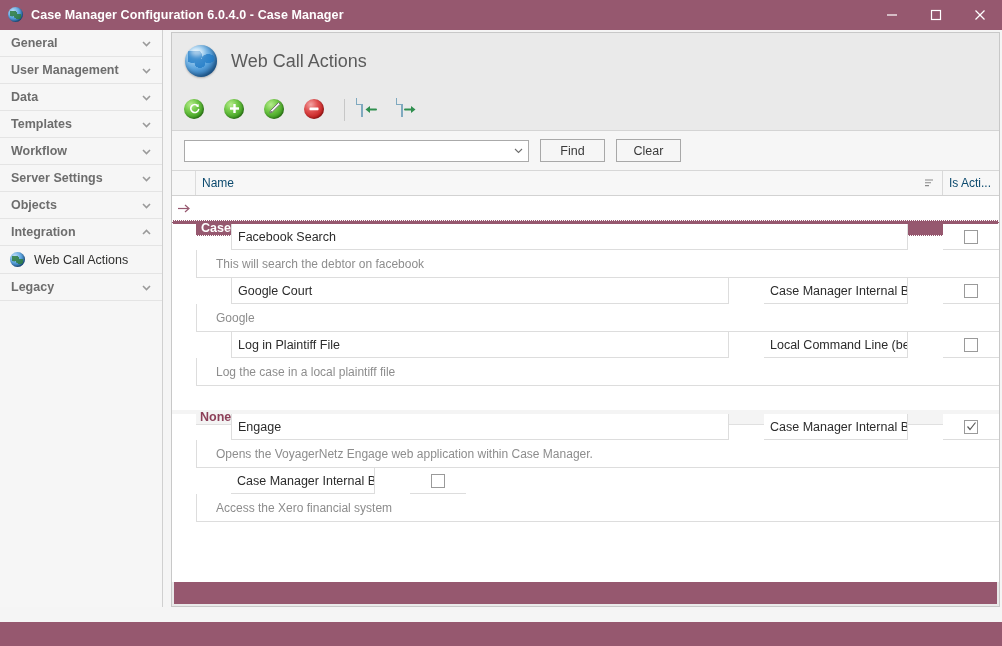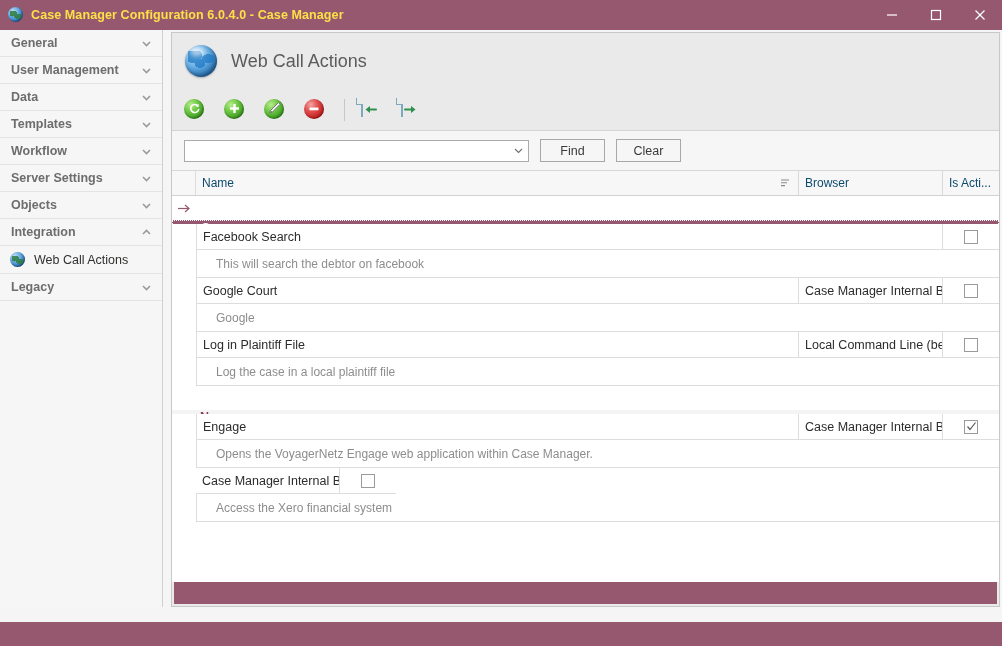--- a/index.html
+++ b/index.html
@@ -37,21 +37,21 @@
   }
   .globe-sm::after {
     content: ""; position: absolute; left: 2px; top: 4px;
     width: 11px; height: 8px;
     background:
       radial-gradient(ellipse at 20% 30%, #2f7d3f 0 38%, transparent 40%),
       radial-gradient(ellipse at 72% 66%, #2f7d3f 0 34%, transparent 36%);
     opacity: .85;
   }
   .title-text {
-    color: #fde047; font-size: 12.5px; font-weight: bold;
+    color: #ffffff; font-size: 12.5px; font-weight: bold;
     letter-spacing: .1px; white-space: nowrap;
   }
   .win-controls {
     position: absolute; right: 0; top: 0; height: 30px;
     display: flex; align-items: center;
   }
   .win-btn {
     width: 44px; height: 30px;
     display: flex; align-items: center; justify-content: center;
     color: #ffffff;
@@ -337,21 +337,21 @@
     margin-right: 8px; display: flex; align-items: center;
     color: #8c3f58;
   }
   .group-row.selected .group-cell {
     background: #96586f; color: #ffffff;
     border: 1px dotted #ffffff;
     border-left: 1px dotted #ffffff;
   }
   .group-row.selected .group-cell .gchev { color: #ffffff; }
 
-  .data-row { height: 26px; }
+  .data-row { height: 26px; gap: 35px; }
   .data-row .gutter { background: #ffffff; border-right: 0; }
   .cell {
     display: flex; align-items: center;
     font-size: 12.5px; color: #2c2c2c;
     padding: 0 6px;
     border-bottom: 1px solid #dddddd;
     border-right: 1px solid #dddddd;
     background: #ffffff;
     white-space: nowrap; overflow: hidden;
   }
@@ -600,23 +600,20 @@
           <div class="th th-name">
             <span>Name</span>
             <span class="sort-ind">
               <svg width="11" height="11" viewBox="0 0 11 11">
                 <line x1="1" y1="2.5" x2="9" y2="2.5" stroke="currentColor" stroke-width="1.1"></line>
                 <line x1="1" y1="5.3" x2="7" y2="5.3" stroke="currentColor" stroke-width="1.1"></line>
                 <line x1="1" y1="8.1" x2="5" y2="8.1" stroke="currentColor" stroke-width="1.1"></line>
               </svg>
             </span>
           </div>
-          <div class="th th-browser">
-            <span>Browser</span>
-          </div>
           <div class="th th-active">
             <span>Is Acti...</span>
           </div>
         </div>
 
         <div class="grid-body">
 
           <div class="group-row selected">
             <div class="gutter">
               <svg width="14" height="11" viewBox="0 0 14 11">

